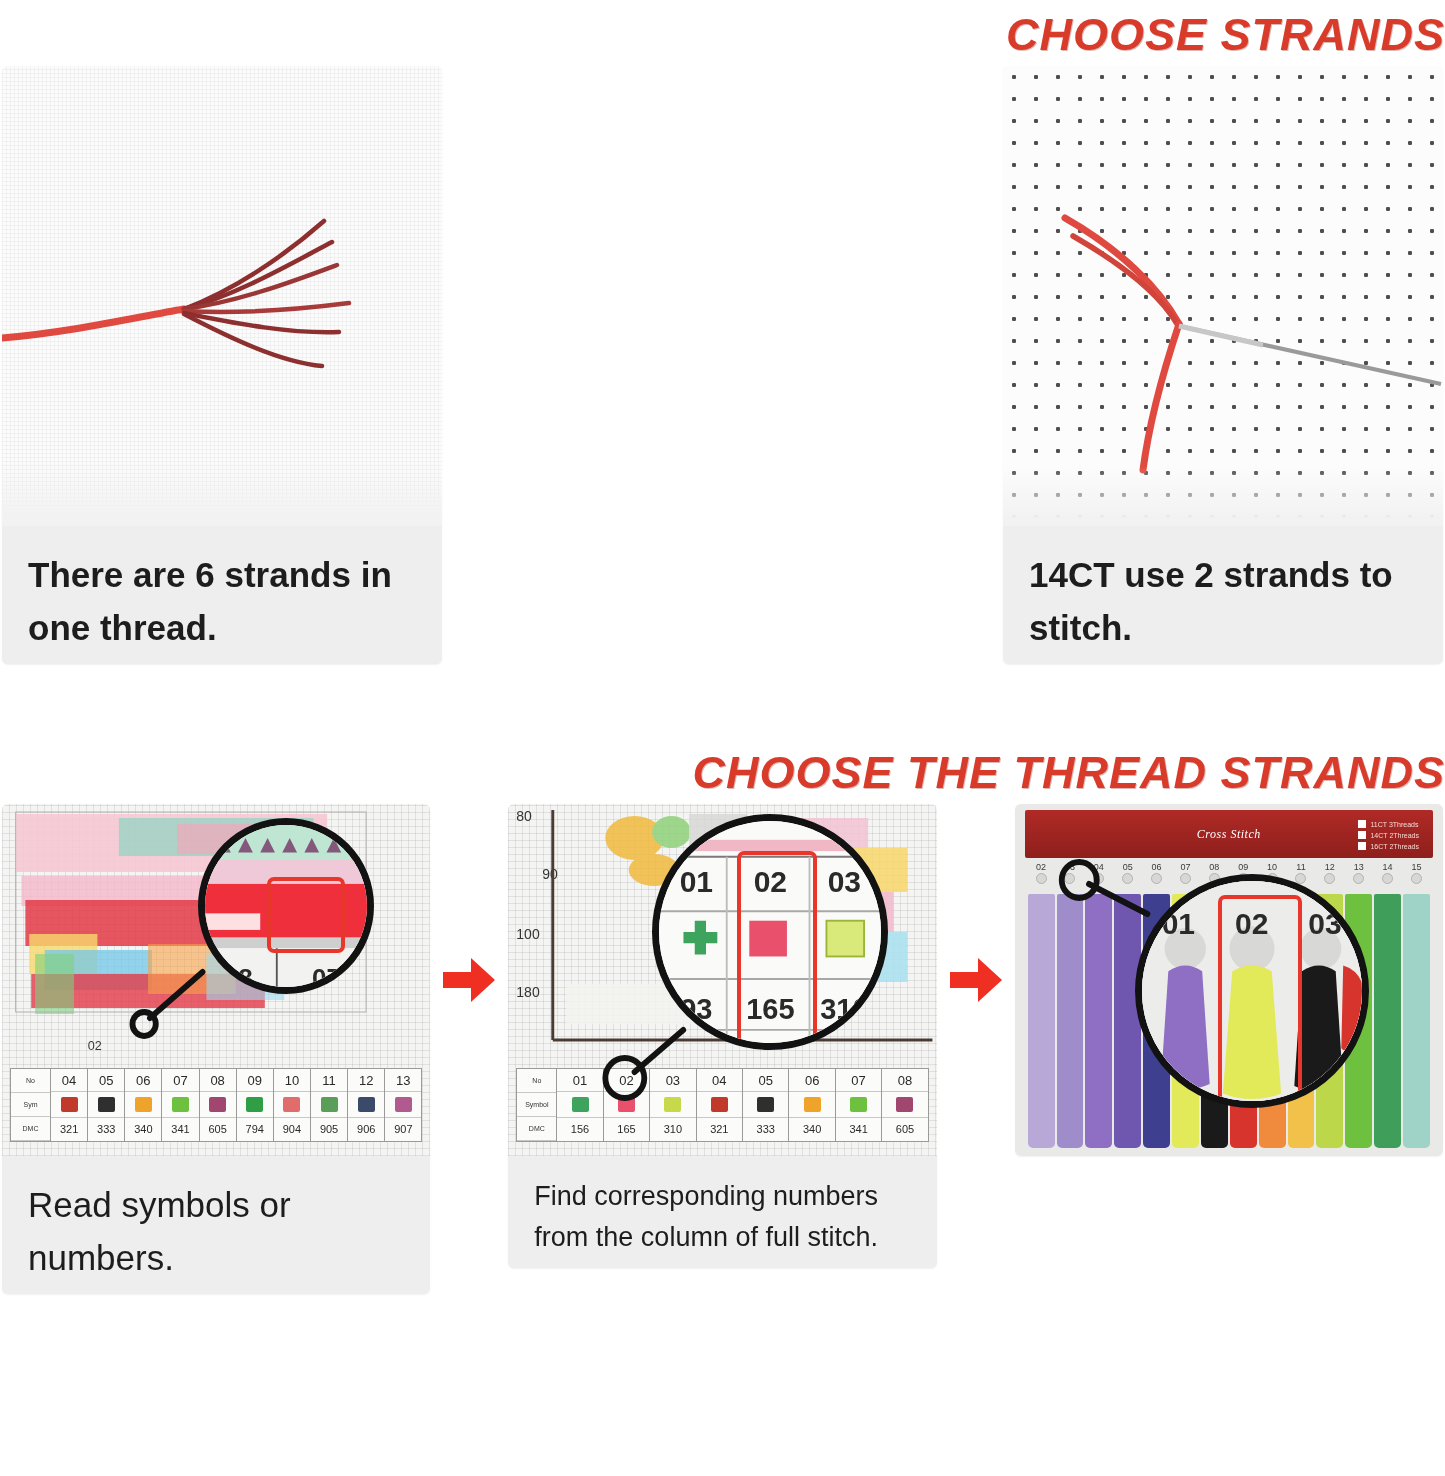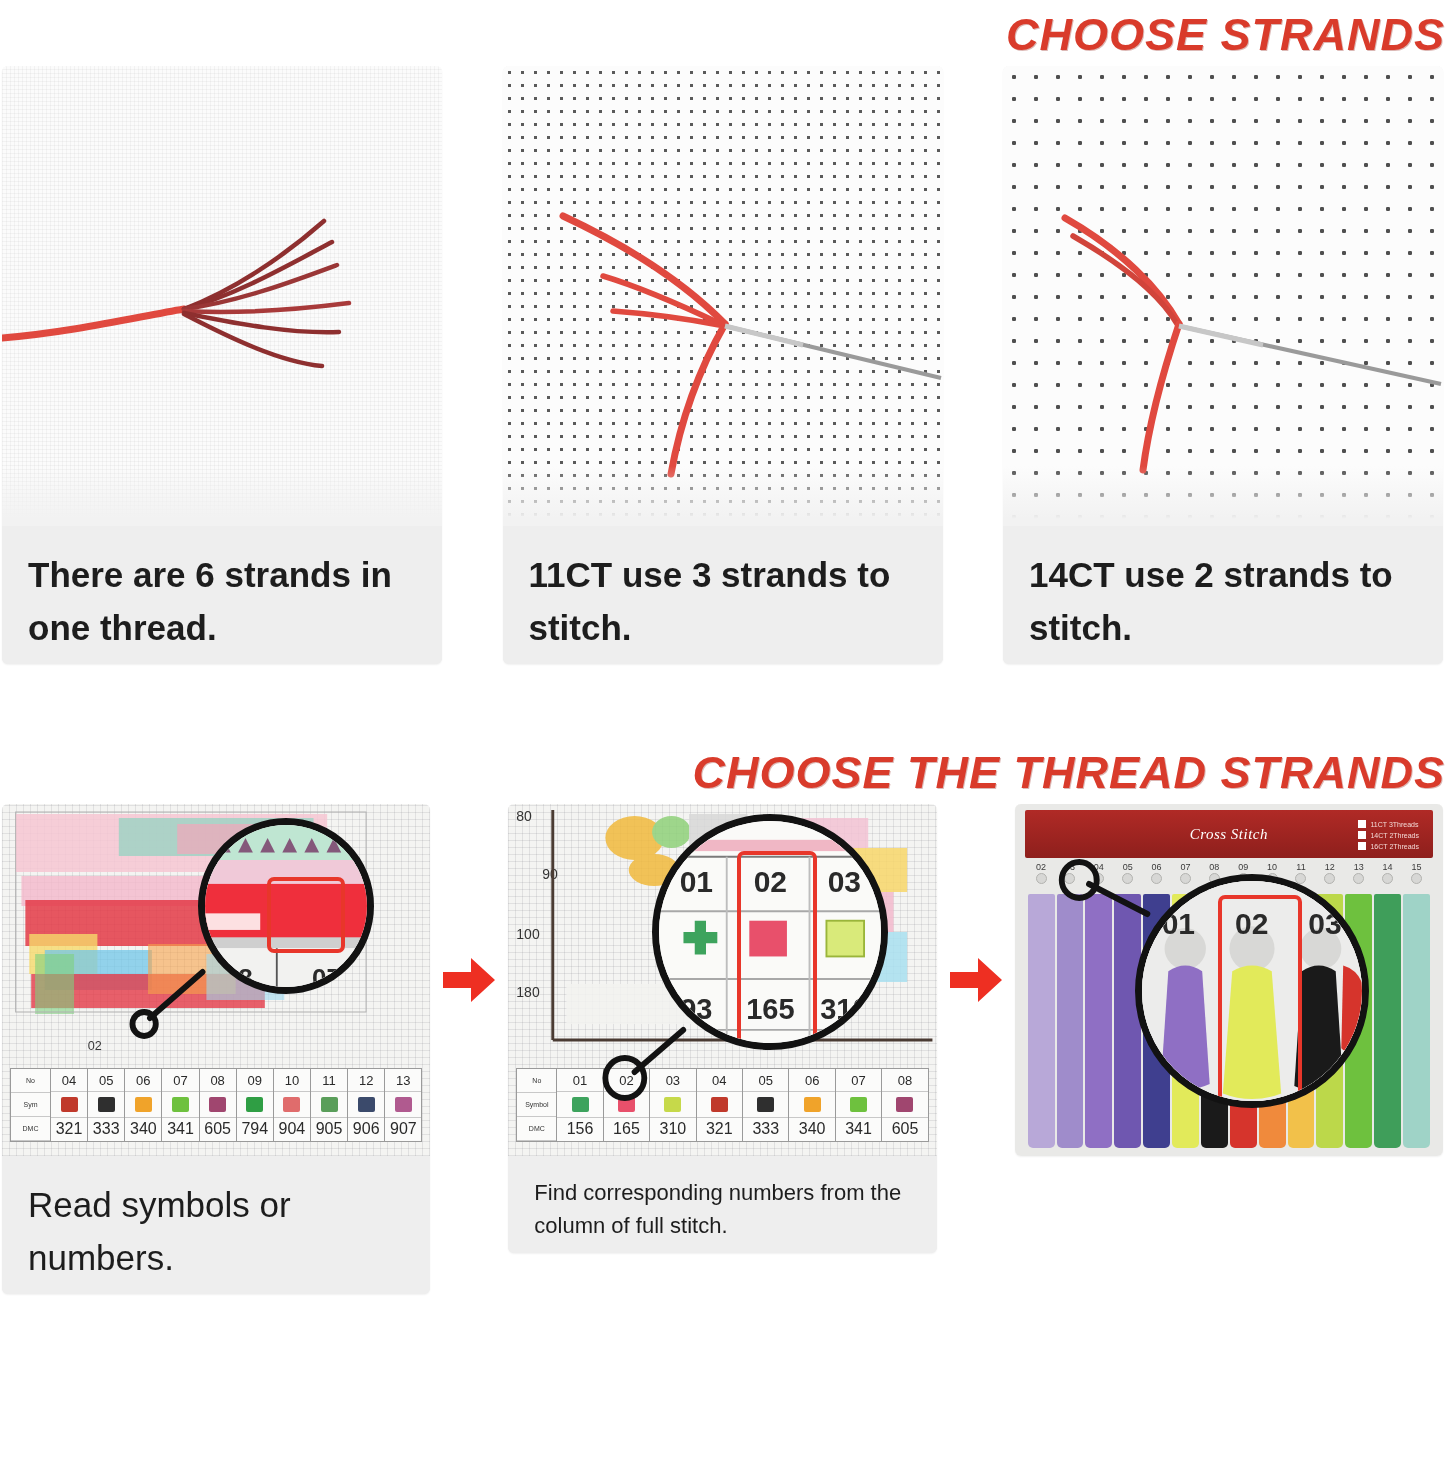--- a/index.html
+++ b/index.html
@@ -69,21 +69,21 @@
 
   .caption {
     flex: 1;
     background: #eeeeee;
     padding: 22px 26px 10px 26px;
     font-size: 35px;
     line-height: 1.52;
     color: #1d1d1d;
     font-family: "Liberation Sans", sans-serif;
   }
-  .caption-sm { font-size: 22px; padding-top: 20px; }
+  .caption-sm { font-size: 27px; padding-top: 20px; }
 
   
   .plain-fabric {
     position: absolute; inset: 0;
     background-color: #fbfbfb;
     background-image:
       repeating-linear-gradient(0deg, rgba(0,0,0,0.035) 0 1px, transparent 1px 4px),
       repeating-linear-gradient(90deg, rgba(0,0,0,0.035) 0 1px, transparent 1px 4px);
   }
   .aida-11 {
@@ -155,36 +155,36 @@
     display: flex; align-items: center; justify-content: center;
     font-size: 13px; color: #2a2a2a;
     font-family: "Liberation Sans", sans-serif;
     border-bottom: 1px solid #c8c8c8;
   }
   .lg-sym {
     height: 26px;
     display: flex; align-items: center; justify-content: center;
     border-bottom: 1px solid #c8c8c8;
   }
-  .lg-dmc { border-bottom: none; font-size: 16px; }
+  .lg-dmc { border-bottom: none; font-size: 11px; }
   .sym-box { width: 17px; height: 15px; border-radius: 2px; }
 
   .axis-labels { position: absolute; left: 4px; top: 4px; font-size: 14px; color: #333; }
   .axis-labels span { display: block; font-family: "Liberation Sans", sans-serif; }
 
   
   .thread-card-bg { position: absolute; inset: 0; background: #e9e9e7; }
   .thread-header {
     position: absolute; top: 6px; left: 10px; right: 10px; height: 48px;
     background: linear-gradient(180deg,#b02a26 0%, #8e1f1c 100%);
     display: flex; align-items: center; justify-content: center;
     border-radius: 2px;
   }
   .thread-header-title {
-    color: #fff; font-size: 15px; font-style: italic;
+    color: #fff; font-size: 12px; font-style: italic;
     font-family: "Liberation Serif", serif;
     letter-spacing: 0.5px;
   }
   .thread-opts {
     position: absolute; right: 14px; top: 10px;
     display: flex; flex-direction: column; gap: 3px;
   }
   .thread-opt { display: flex; align-items: center; gap: 4px; }
   .thread-opt .cb { width: 8px; height: 8px; background: #fff; display: inline-block; }
   .thread-opt .tx { color: #f3d9d6; font-size: 7px; font-family: "Liberation Sans", sans-serif; }
@@ -241,35 +241,20 @@
         <path d="M182 243 C236 236 292 215 335 199" stroke="#9a3636" stroke-width="4.5" fill="none" stroke-linecap="round"></path>
         <path d="M182 245 C240 248 300 243 347 237" stroke="#a83a3a" stroke-width="4.5" fill="none" stroke-linecap="round"></path>
         <path d="M182 247 C236 258 290 268 337 266" stroke="#8e2f2f" stroke-width="4.5" fill="none" stroke-linecap="round"></path>
         <path d="M182 248 C228 272 278 296 320 300" stroke="#8e2f2f" stroke-width="4.5" fill="none" stroke-linecap="round"></path>
       </svg>
       <div class="fabric-fade"></div>
     </div>
     <div class="caption">There are 6 strands in one thread.</div>
   </div>
 
-  <div class="card">
-    <div class="photo photo-strands">
-      <div class="aida-11"></div>
-      <svg class="overlay" viewBox="0 0 440 460" preserveAspectRatio="none">
-        <path d="M60 150 C120 178 180 215 222 258" stroke="#e0493f" stroke-width="7" fill="none" stroke-linecap="round"></path>
-        <path d="M100 210 C140 222 180 240 218 258" stroke="#e0493f" stroke-width="5.5" fill="none" stroke-linecap="round"></path>
-        <path d="M110 245 C150 248 185 253 216 259" stroke="#e0493f" stroke-width="5.5" fill="none" stroke-linecap="round"></path>
-        <path d="M222 258 C198 300 178 352 168 408" stroke="#e0493f" stroke-width="7" fill="none" stroke-linecap="round"></path>
-        <line x1="222" y1="260" x2="438" y2="312" stroke="#9a9a9a" stroke-width="4"></line>
-        <line x1="222" y1="260" x2="300" y2="279" stroke="#c7c7c7" stroke-width="5"></line>
-      </svg>
-      <div class="fabric-fade"></div>
-    </div>
-    <div class="caption">11CT use 3 strands to stitch.</div>
-  </div>
 
   <div class="card">
     <div class="photo photo-strands">
       <div class="aida-14"></div>
       <svg class="overlay" viewBox="0 0 440 460" preserveAspectRatio="none">
         <path d="M62 152 C118 184 156 222 176 258" stroke="#e0493f" stroke-width="7" fill="none" stroke-linecap="round"></path>
         <path d="M70 170 C122 200 158 230 174 258" stroke="#d1443b" stroke-width="5.5" fill="none" stroke-linecap="round"></path>
         <path d="M176 258 C160 306 146 358 140 404" stroke="#e0493f" stroke-width="7" fill="none" stroke-linecap="round"></path>
         <line x1="176" y1="260" x2="438" y2="318" stroke="#9a9a9a" stroke-width="4"></line>
         <line x1="176" y1="260" x2="260" y2="279" stroke="#c7c7c7" stroke-width="5"></line>

